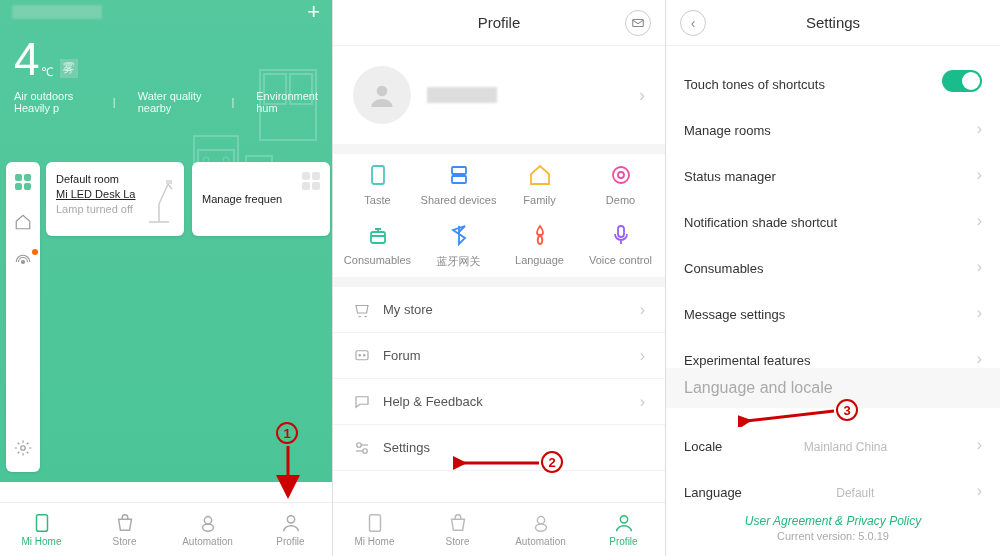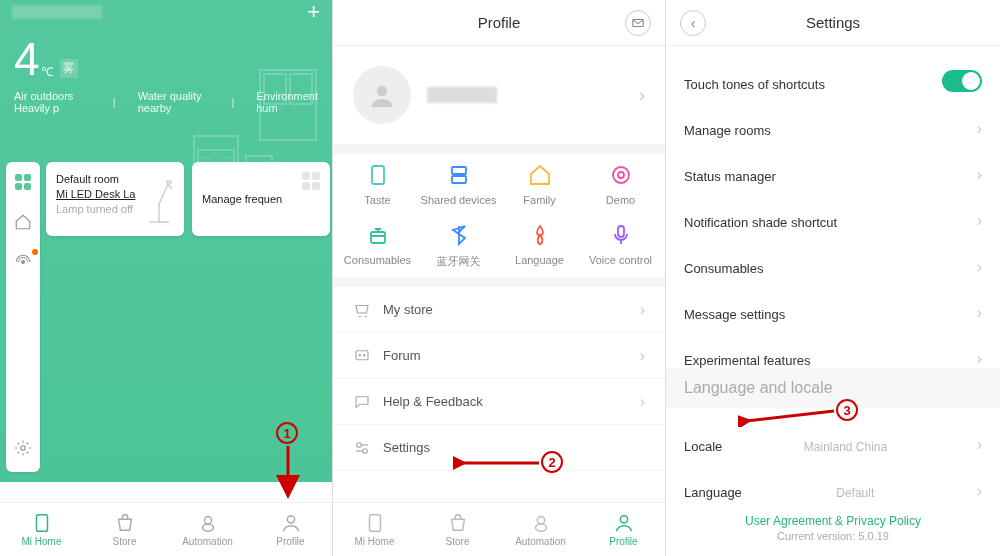--- a/index.html
+++ b/index.html
@@ -101,21 +101,21 @@
   .list-row svg{ width:18px; height:18px;}
   .list-row .chev { margin-left:auto; color:#ccc; font-size:16px;}
 
   
   .s-list-row { height:46px; display:flex; align-items:flex-end; padding:0 18px; font-size:13px; color:#333;}
   .s-list-row .chev { margin-left:auto; color:#ccc; font-size:16px;}
   .s-list-row .val { margin-left:auto; color:#bbb; font-size:12px; margin-right:8px;}
   .section-label { height:40px; display:flex; align-items:center; padding:0 18px; font-size:16px; color:#aaa; background:#f7f7f7;}
   .toggle { width:40px; height:22px; background:#1abc8c; border-radius:11px; position:relative;}
   .toggle::after { content:""; position:absolute; right:2px; top:2px; width:18px; height:18px; background:#fff; border-radius:50%;}
-  .footer-links { text-align:center; font-size:12px; color:#26b57f; padding-top:14px;}
+  .footer-links { text-align:center; font-size:12px; color:#26b57f; padding-top:14px;font-style:italic;}
   .footer-ver { text-align:center; font-size:11px; color:#aaa; padding-top:2px;}
 </style>
 </head>
 <body>
 
 <div class="phone phone1">
   <div class="p1-top">
     <div class="p1-status">
       <div class="blur-bar"></div>
       <span class="plus-icon">+</span>

